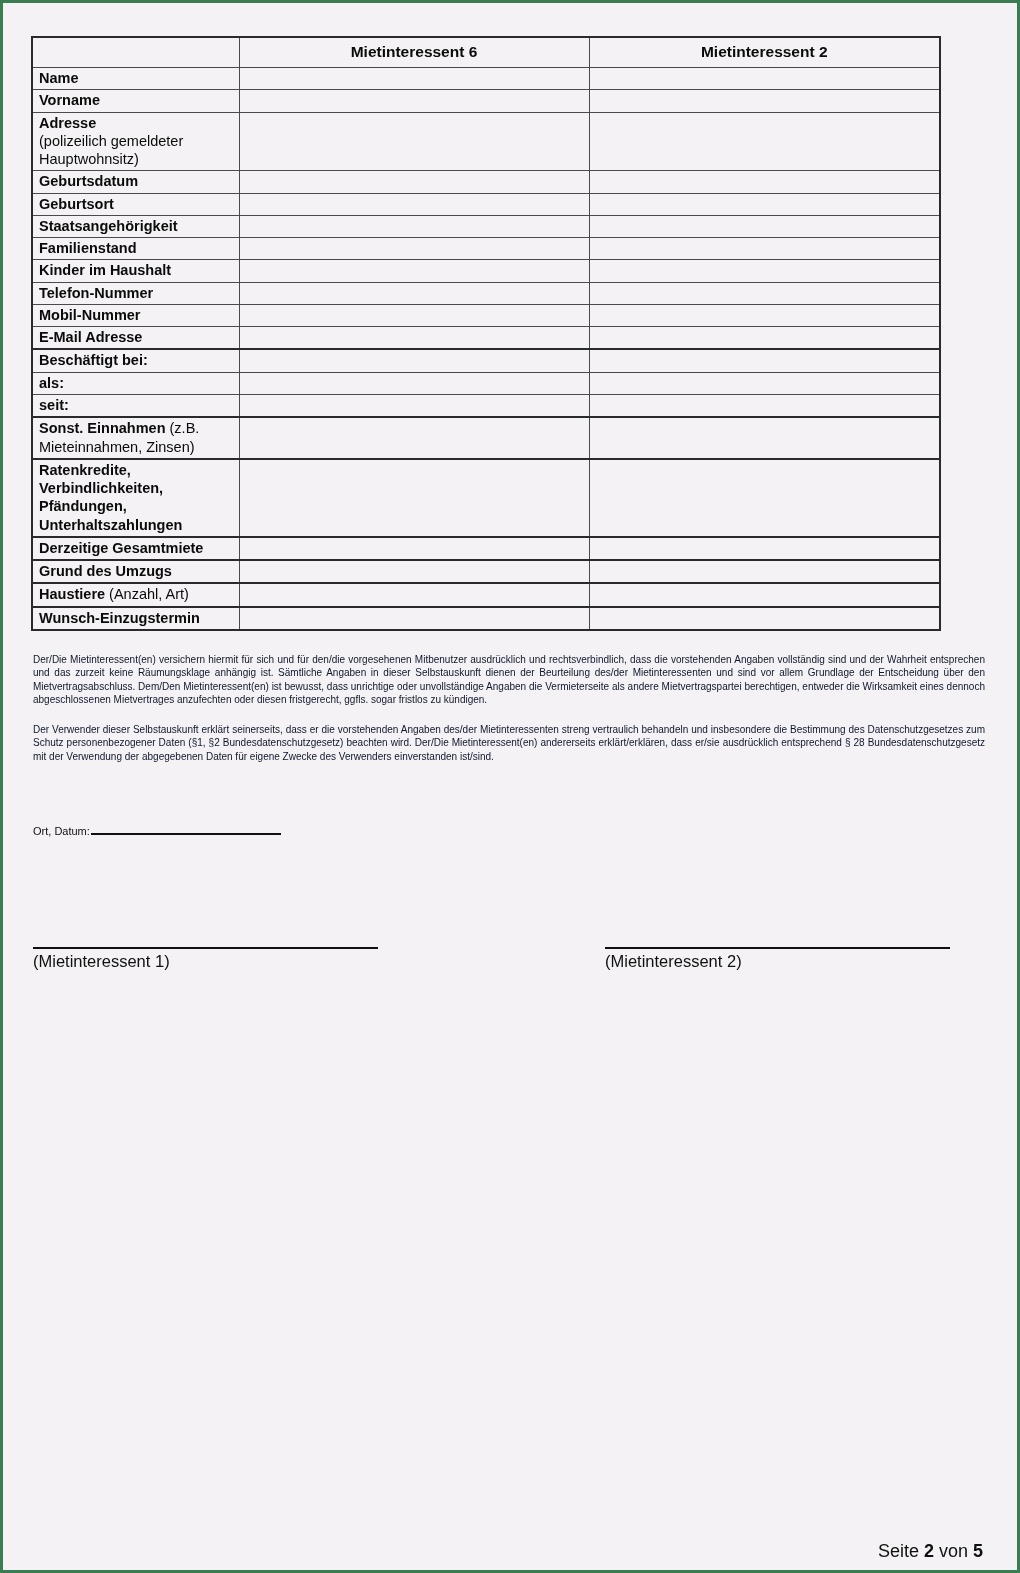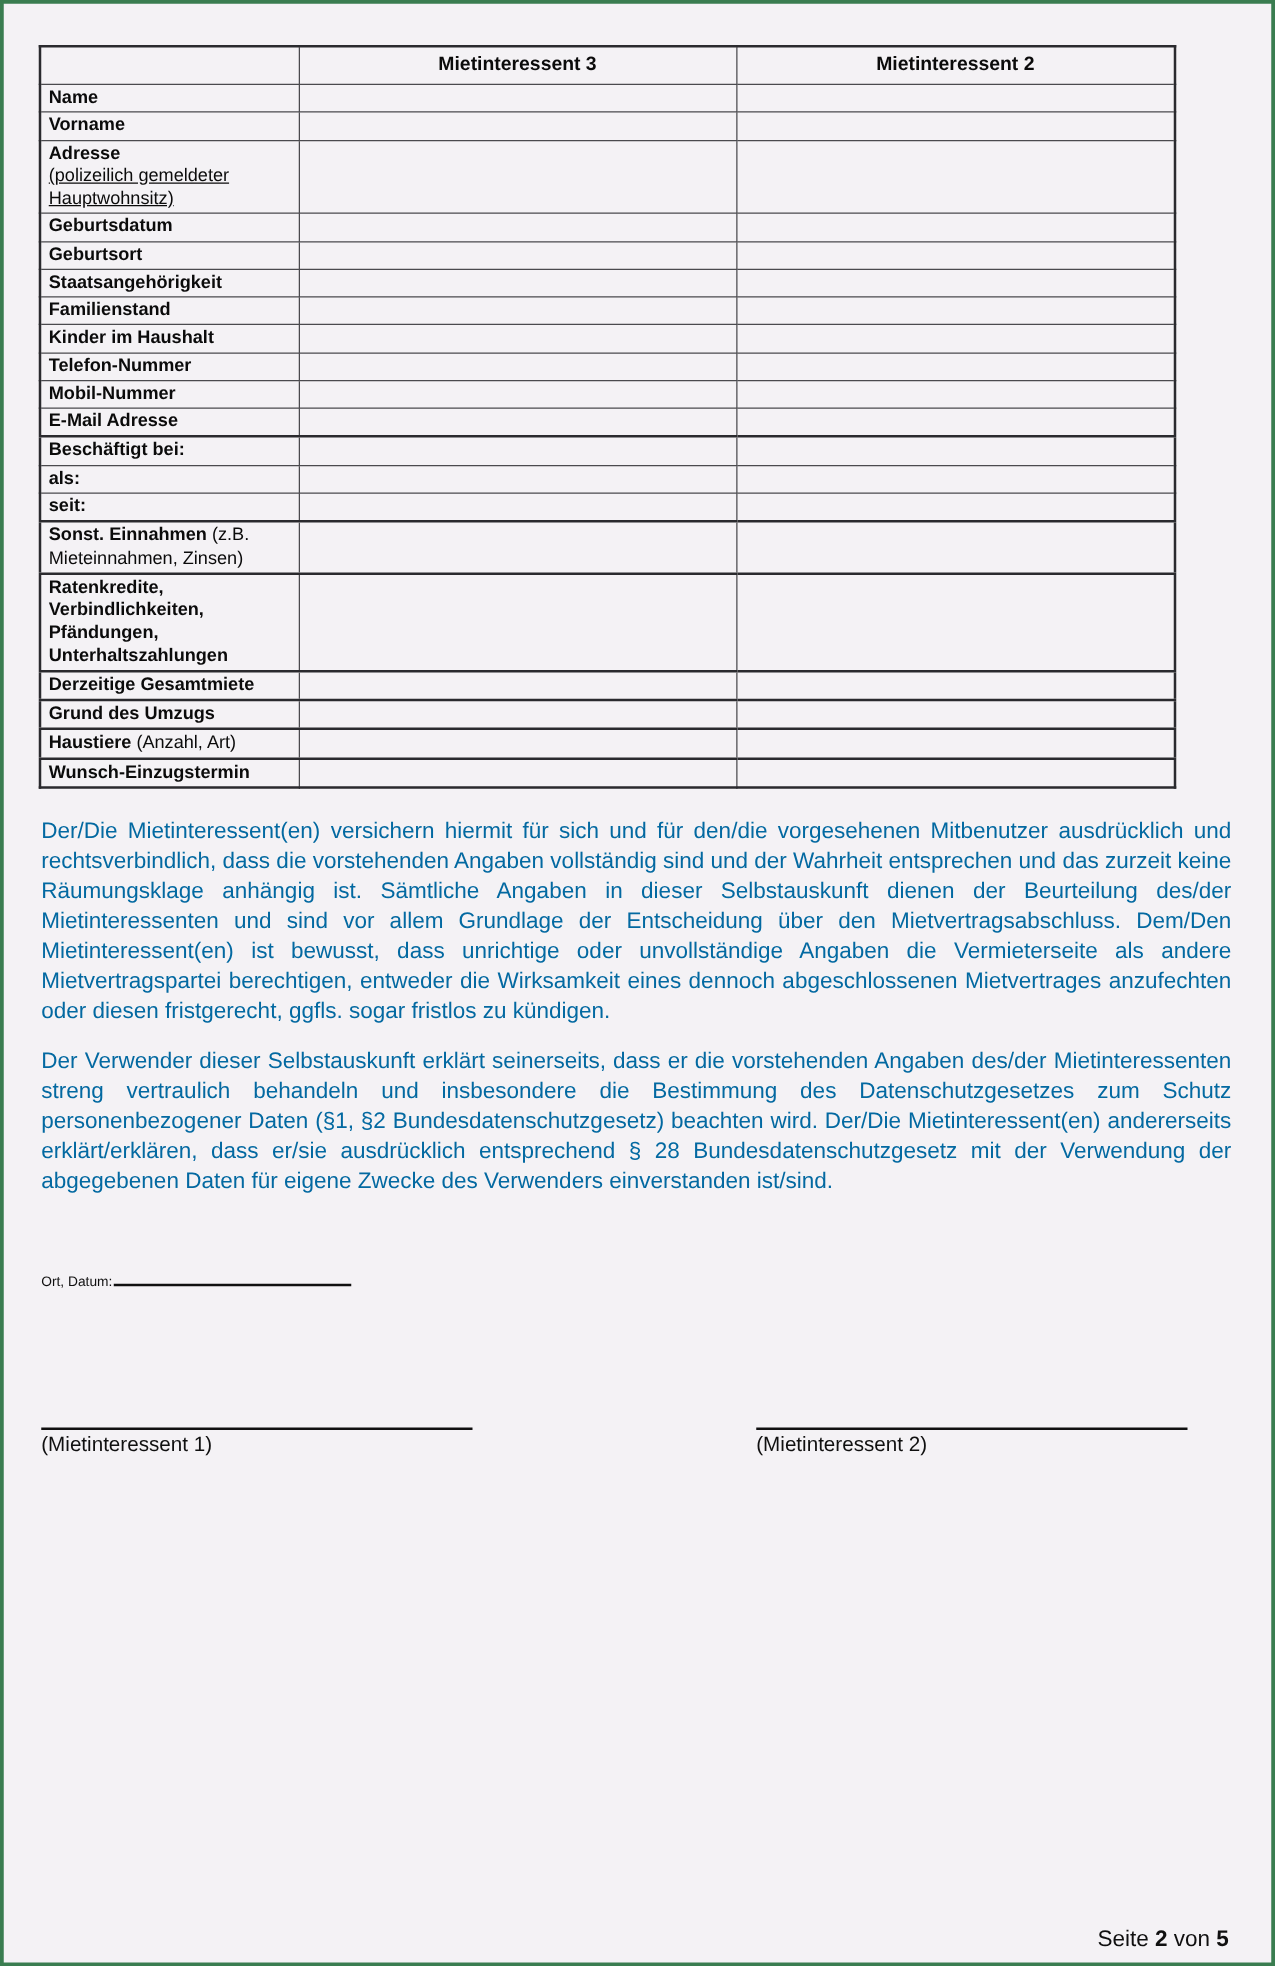--- a/index.html
+++ b/index.html
@@ -66,21 +66,20 @@
   
   table.form-table {
     border: 2px solid #2a2a2e;
   }
   td.lbl {
     font-weight: bold;
   }
   td.lbl .sub {
     font-weight: normal;
     display: block;
-    text-decoration: underline;
   }
   td.lbl .inline-sub {
     font-weight: normal;
   }
   td.blank {
     background: #f4f2f5;
   }
   th.hdr {
     border: 1px solid #4a4a4e;
     font-size: 15.5px;
@@ -97,23 +96,23 @@
   tr.thick-top > td, tr.thick-top > th {
     border-top: 2px solid #2a2a2e;
   }
 
   
   .declaration {
     padding: 22px 32px 0 30px;
   }
   .declaration p {
     margin: 0 0 17px 0;
-    font-size: 18px;
+    font-size: 10px;
     line-height: 1.33;
-    color: #0369a1;
+    color: #0f172a;
     text-align: justify;
   }
 
   
   .sig-area {
     padding: 38px 32px 0 30px;
   }
   .ort-row {
     font-size: 11px;
     color: #101010;
@@ -167,21 +166,21 @@
   <div class="table-wrap">
     <table class="form-table">
       <colgroup>
         <col class="c-label">
           <col class="c-m1">
           <col class="c-m2">
       </colgroup>
       <thead>
         <tr>
           <th class="hdr-empty"></th>
-          <th class="hdr">Mietinteressent 3</th>
+          <th class="hdr">Mietinteressent 6</th>
           <th class="hdr">Mietinteressent 2</th>
         </tr>
       </thead>
       <tbody id="table-body">
           <tr>
             <td class="lbl"><span>Name</span></td>
             <td class="blank">&nbsp;</td>
             <td class="blank">&nbsp;</td>
           </tr>
           <tr>

